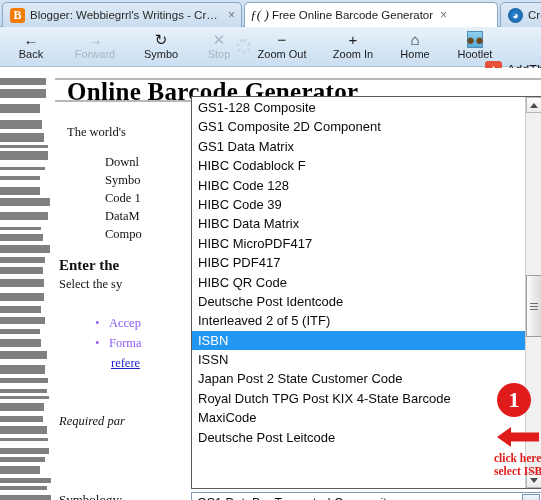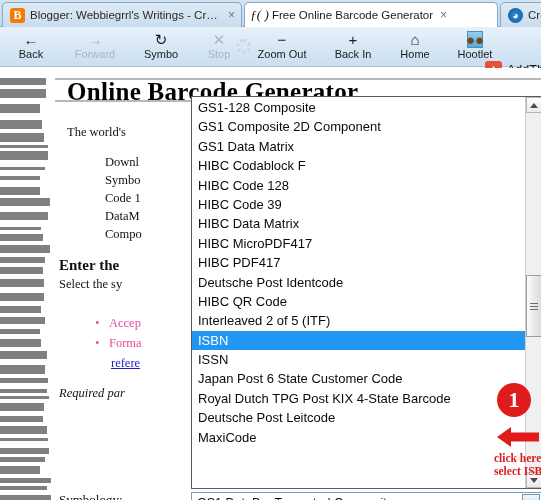--- a/index.html
+++ b/index.html
@@ -142,26 +142,26 @@
     letter-spacing: 0.3px; white-space: nowrap;
   }
 
   .para {
     position: absolute;
     font-family: "Liberation Serif", serif;
     font-size: 12.5px; color: #111; white-space: nowrap;
   }
   .para.indent { left: 50px; }
   .para.bold { font-weight: bold; font-size: 15px; }
-  .para.italic { font-style: italic; }
+  .para.italic { font-style: italic; margin-top: 28px; }
   .para .lnk { color: #2020cc; text-decoration: underline; }
   .bullet {
     position: absolute;
     font-family: "Liberation Serif", serif;
-    font-size: 12.5px; color: #ec4899; white-space: nowrap;
+    font-size: 12.5px; color: #8b5cf6; white-space: nowrap;
   }
   .bullet::before {
     content: "\2022"; position: absolute; left: -14px; top: -1px; font-size: 13px;
   }
 
   
   .form-row {
     position: absolute; display: flex; align-items: center;
   }
   .form-label {
@@ -308,21 +308,21 @@
 
     <div style="position:absolute;left:236px;top:12px;width:15px;height:15px;border:3px dotted #c9d6e2;border-radius:50%;"></div>
 
     <div class="tbtn" style="left:246px; width:72px;">
       <span class="glyph">−</span>
       <span class="lbl">Zoom Out</span>
     </div>
 
     <div class="tbtn" style="left:320px; width:66px;">
       <span class="glyph">+</span>
-      <span class="lbl">Back In</span>
+      <span class="lbl">Zoom In</span>
     </div>
 
     <div class="tbtn" style="left:388px; width:54px;">
       <span class="glyph">⌂</span>
       <span class="lbl">Home</span>
     </div>
 
     <div class="tbtn" style="left:444px; width:62px;">
       <span class="glyph hootlet-icon">●●</span>
       <span class="lbl">Hootlet</span>
@@ -424,29 +424,29 @@
         <div class="dd-list" id="ddlist">
             <div class="dd-item">GS1-128 Composite</div>
             <div class="dd-item">GS1 Composite 2D Component</div>
             <div class="dd-item">GS1 Data Matrix</div>
             <div class="dd-item">HIBC Codablock F</div>
             <div class="dd-item">HIBC Code 128</div>
             <div class="dd-item">HIBC Code 39</div>
             <div class="dd-item">HIBC Data Matrix</div>
             <div class="dd-item">HIBC MicroPDF417</div>
             <div class="dd-item">HIBC PDF417</div>
+            <div class="dd-item">HIBC QR Code</div>
             <div class="dd-item">Deutsche Post Identcode</div>
-            <div class="dd-item">HIBC QR Code</div>
             <div class="dd-item">Interleaved 2 of 5 (ITF)</div>
             <div class="dd-item selected">ISBN</div>
             <div class="dd-item">ISSN</div>
-            <div class="dd-item">Japan Post 6 State Customer Code</div>
+            <div class="dd-item">Japan Post 2 State Customer Code</div>
             <div class="dd-item">Royal Dutch TPG Post KIX 4-State Barcode</div>
+            <div class="dd-item">MaxiCode</div>
             <div class="dd-item">Deutsche Post Leitcode</div>
-            <div class="dd-item">MaxiCode</div>
           </div>
         <div class="dd-scrollbar">
           <div class="sb-btn up">
               <i class="tri-up"></i>
             </div>
           <div class="sb-thumb">
             <span class="sb-grip">
                 <i></i>
                 <i></i>
                 <i></i>

